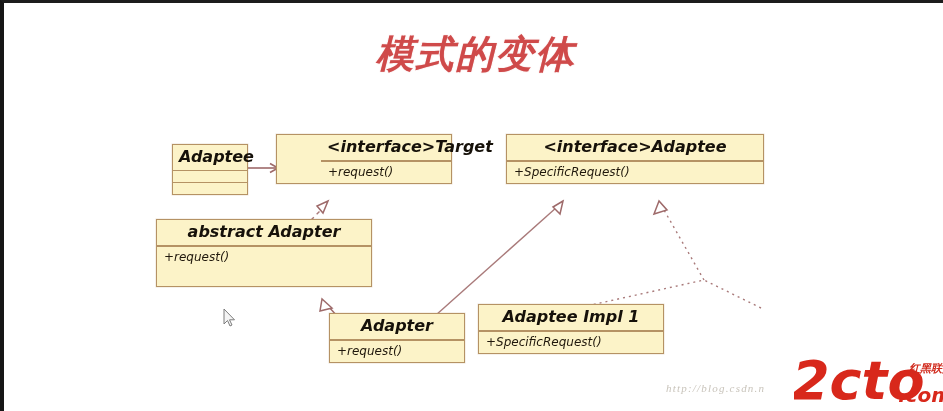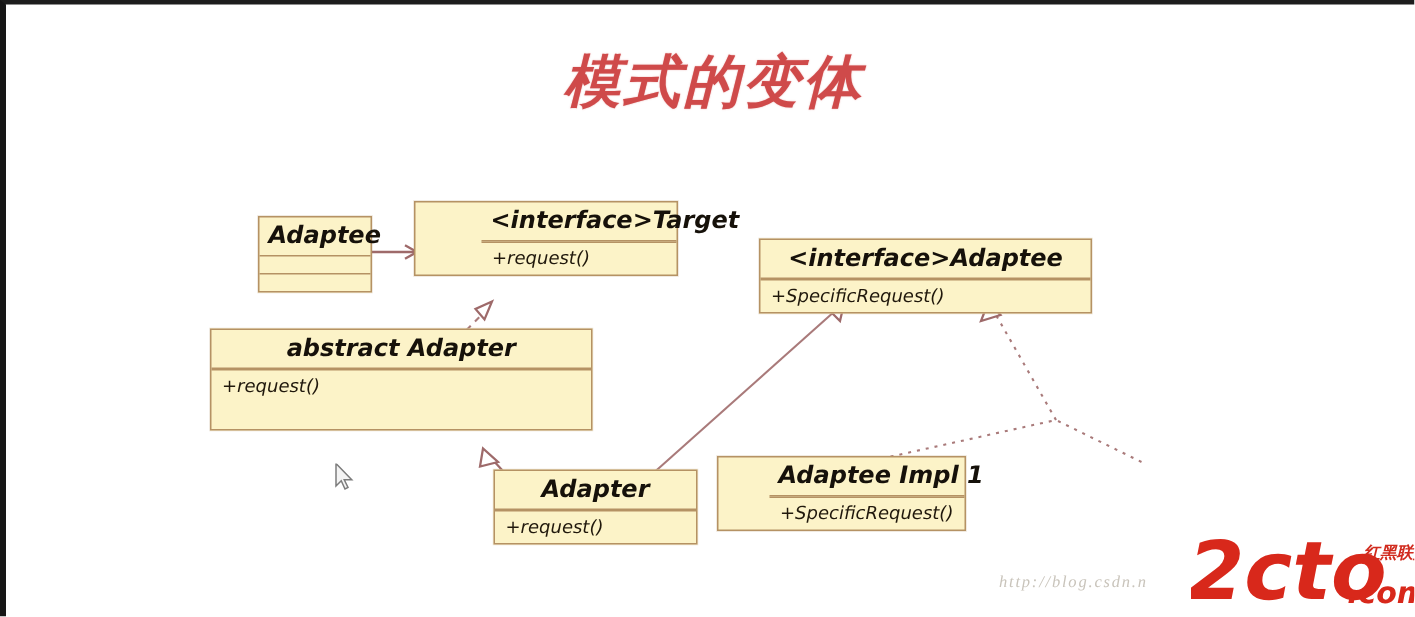--- a/index.html
+++ b/index.html
@@ -151,39 +151,39 @@
     <div class="uml-empty"></div>
     <div class="uml-empty"></div>
   </div>
 
   <div class="uml-box" style="left:272px; top:131px; width:176px;padding-left:44px;">
     <div class="uml-name">&lt;interface&gt;Target</div>
     <div class="uml-sep"></div>
     <div class="uml-ops">+request()</div>
   </div>
 
-  <div class="uml-box" style="left:502px; top:131px; width:222px;margin-top:25px;">
+  <div class="uml-box" style="left:502px; top:131px; width:258px;">
     <div class="uml-name">&lt;interface&gt;Adaptee</div>
     <div class="uml-sep"></div>
     <div class="uml-ops">+SpecificRequest()</div>
   </div>
 
-  <div class="uml-box" style="left:136px; top:216px; width:255px;">
+  <div class="uml-box" style="left:152px; top:216px; width:216px;">
     <div class="uml-name">abstract Adapter</div>
     <div class="uml-sep"></div>
     <div class="uml-ops tall">+request()</div>
   </div>
 
   <div class="uml-box" style="left:325px; top:310px; width:136px;">
     <div class="uml-name">Adapter</div>
     <div class="uml-sep"></div>
     <div class="uml-ops">+request()</div>
   </div>
 
-  <div class="uml-box" style="left:474px; top:301px; width:166px;padding-left:34px;">
+  <div class="uml-box" style="left:474px; top:301px; width:186px;">
     <div class="uml-name">Adaptee Impl 1</div>
     <div class="uml-sep"></div>
     <div class="uml-ops">+SpecificRequest()</div>
   </div>
 
 
   <svg class="cursor" viewBox="0 0 14 18">
     <polygon points="1,0 1,15 4.5,11.5 7,17 9,16 6.5,10.8 11.5,10.8" fill="#f4f4f4" stroke="#7c7c7c" stroke-width="1"></polygon>
   </svg>
 

